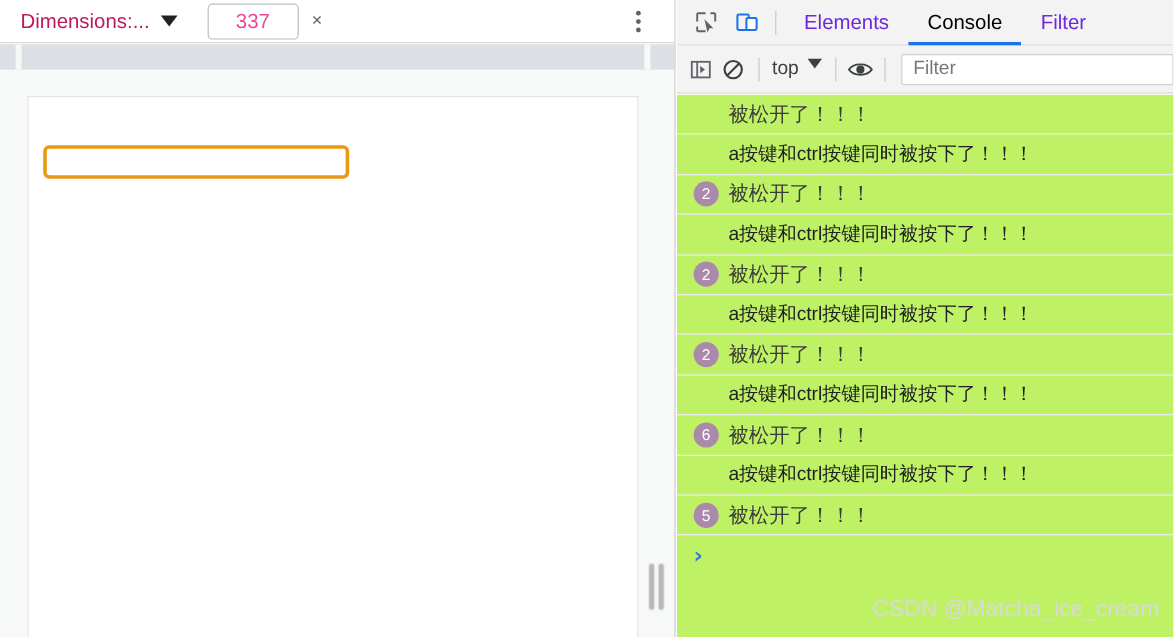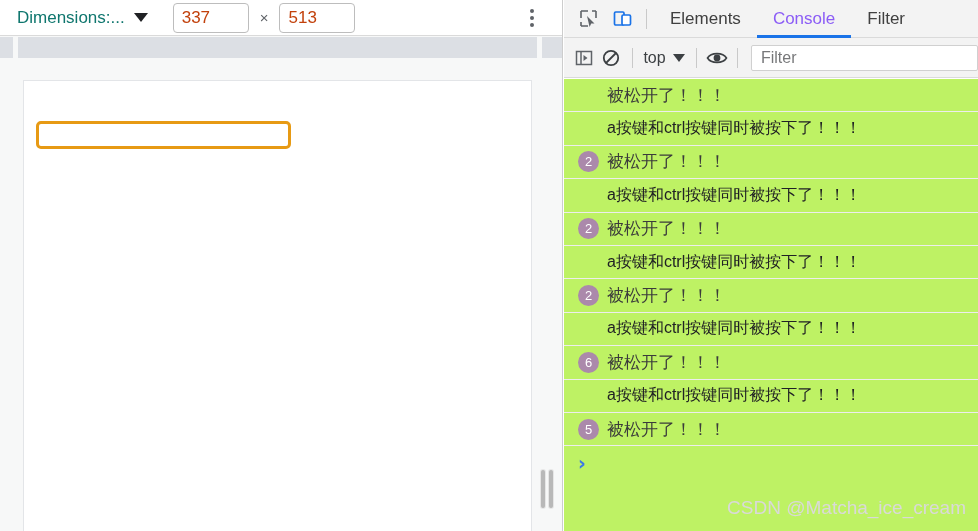--- a/index.html
+++ b/index.html
@@ -26,35 +26,35 @@
     background: #ffffff;
     border-bottom: 1px solid #dadada;
     box-sizing: border-box;
     display: flex; align-items: center;
   }
   #dimensions-select {
     display: flex; align-items: center; gap: 9px;
     margin-left: 17px; cursor: pointer;
   }
   #dimensions-select .label {
-    font-size: 17px; color: #0f766e; white-space: nowrap;
+    font-size: 17px; color: #be185d; white-space: nowrap;
   }
   .caret-down {
     width: 0; height: 0;
     border-left: 7px solid transparent;
     border-right: 7px solid transparent;
     border-top: 9px solid #202124;
   }
   .dim-input {
     width: 76px; height: 30px;
     margin: 0; padding: 0 8px;
     border: 1px solid #bdbdbd; border-radius: 4px;
-    background: #fff; color: #c2410c;
-    font-family: "Liberation Sans", sans-serif;
-    font-size: 17px; text-align: left;
+    background: #fff; color: #ec4899;
+    font-family: "Liberation Sans", sans-serif;
+    font-size: 17px; text-align: center;
     box-sizing: border-box; outline: none;
   }
   #dim-width { margin-left: 25px; }
   #dim-height { margin-left: 0; }
   .dim-times {
     margin: 0 11px; font-size: 15px; color: #5f6368;
   }
   #device-menu-button {
     position: absolute; right: 18px; top: 6px;
     width: 24px; height: 24px;
@@ -126,39 +126,39 @@
     display: flex; align-items: center; justify-content: center;
     cursor: pointer;
   }
   #inspect-icon-btn { margin-left: 7px; }
   .tb-sep {
     width: 1px; height: 20px; background: #c9c9c9; margin: 0 7px;
   }
   .devtool-tab {
     height: 38px; padding: 0 16px;
     display: flex; align-items: center;
-    font-size: 17px; color: #404040;
+    font-size: 17px; color: #6d28d9;
     cursor: pointer; box-sizing: border-box;
     white-space: nowrap;
   }
   .devtool-tab.active {
-    color: #8b5cf6;
+    color: #000000;
     box-shadow: inset 0 -3px 0 0 #1a73e8;
   }
 
   
   #console-toolbar {
     position: absolute; left: 0; top: 38px; width: 414px; height: 40px;
     background: #f3f3f3;
     border-bottom: 1px solid #dadada;
     display: flex; align-items: center;
     box-sizing: border-box;
   }
   #context-select {
-    display: flex; align-items: center; gap: 7px;
+    display: flex; gap: 7px;
     cursor: pointer; padding: 0 4px;
   }
   #context-select .label { font-size: 16px; color: #3c4043; }
   .caret-down-sm {
     width: 0; height: 0;
     border-left: 6px solid transparent;
     border-right: 6px solid transparent;
     border-top: 8px solid #3c4043;
   }
   #console-filter {
@@ -239,21 +239,20 @@
 
       <div id="dimensions-select">
         <span class="label">Dimensions:...</span>
         <span class="caret-down"></span>
       </div>
 
       <input id="dim-width" class="dim-input" type="text" value="337" style="">
 
       <span class="dim-times">×</span>
 
-      <input id="dim-height" class="dim-input" type="text" value="513" style="">
 
       <div id="device-menu-button">
         <i></i>
         <i></i>
         <i></i>
       </div>
     </div>
 
     <div id="ruler-band">
       <div class="ruler-tick" style="left:13px;"></div>

